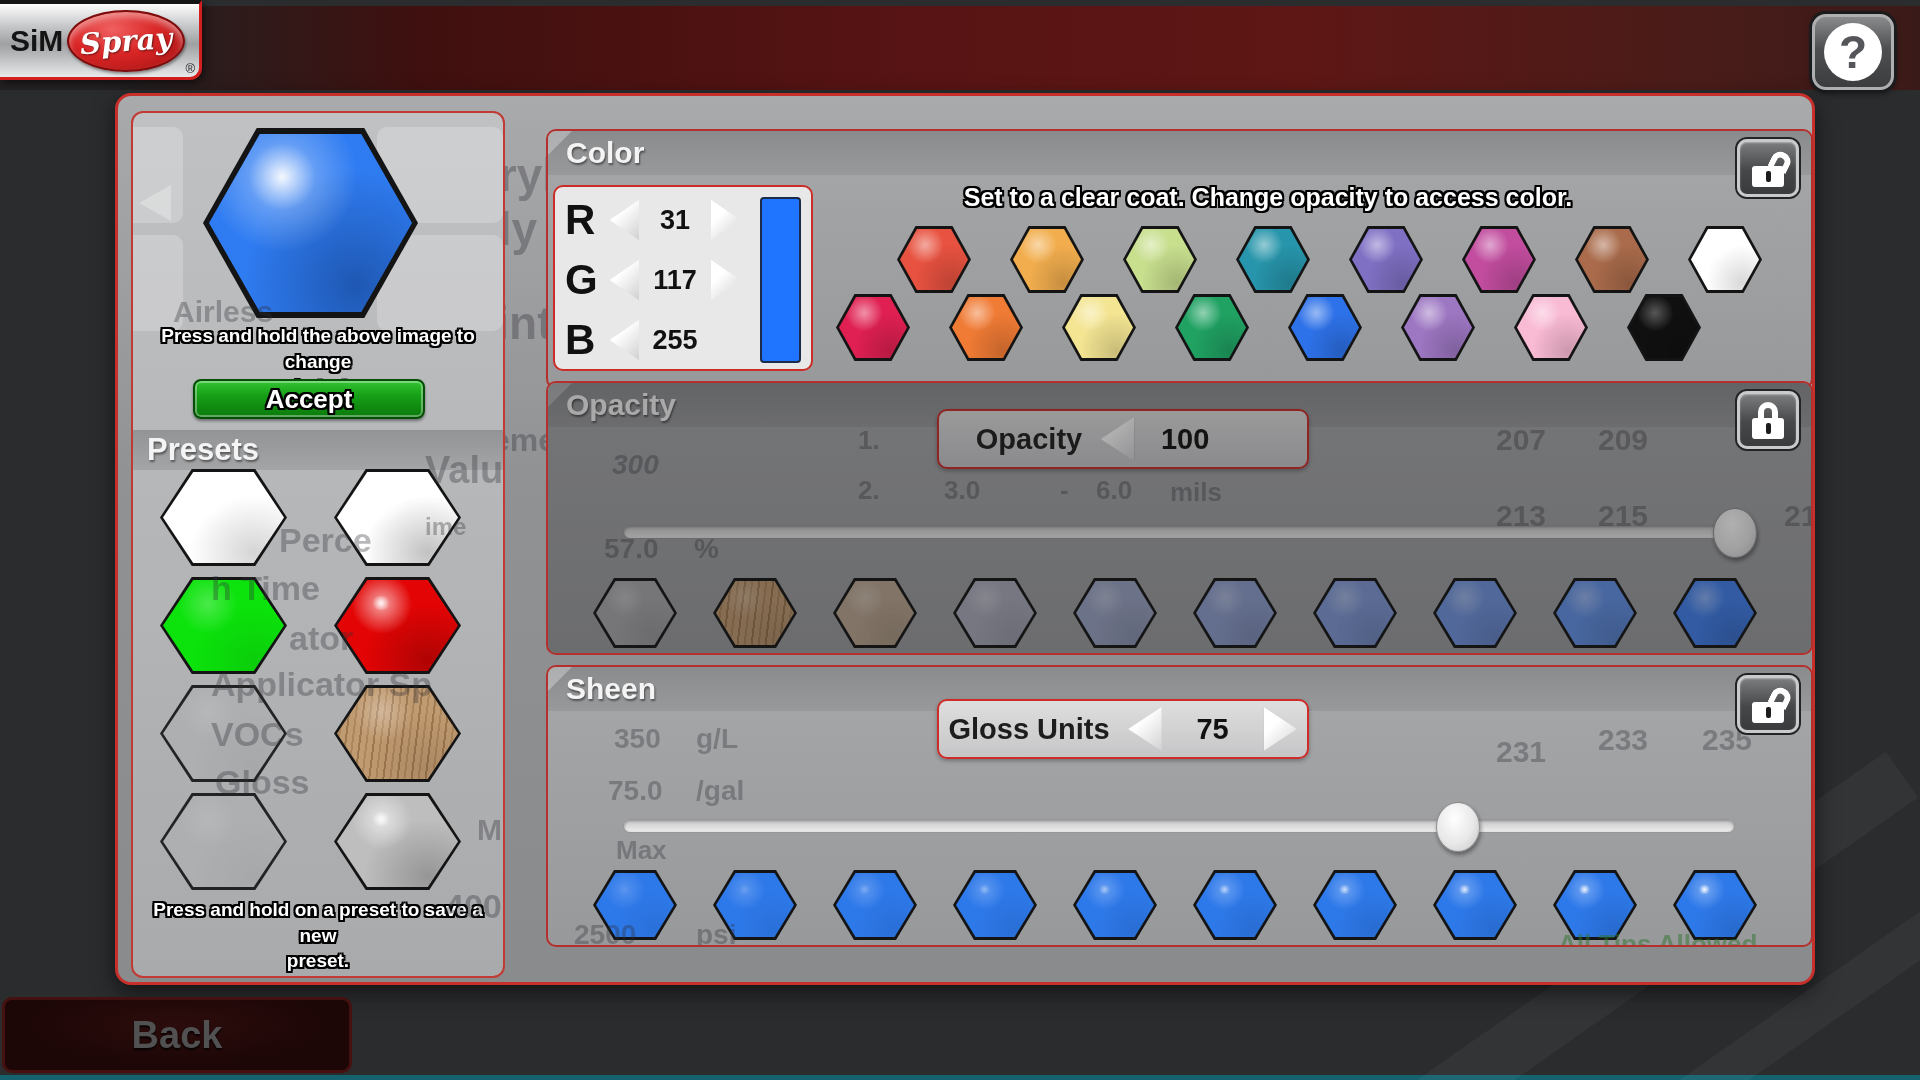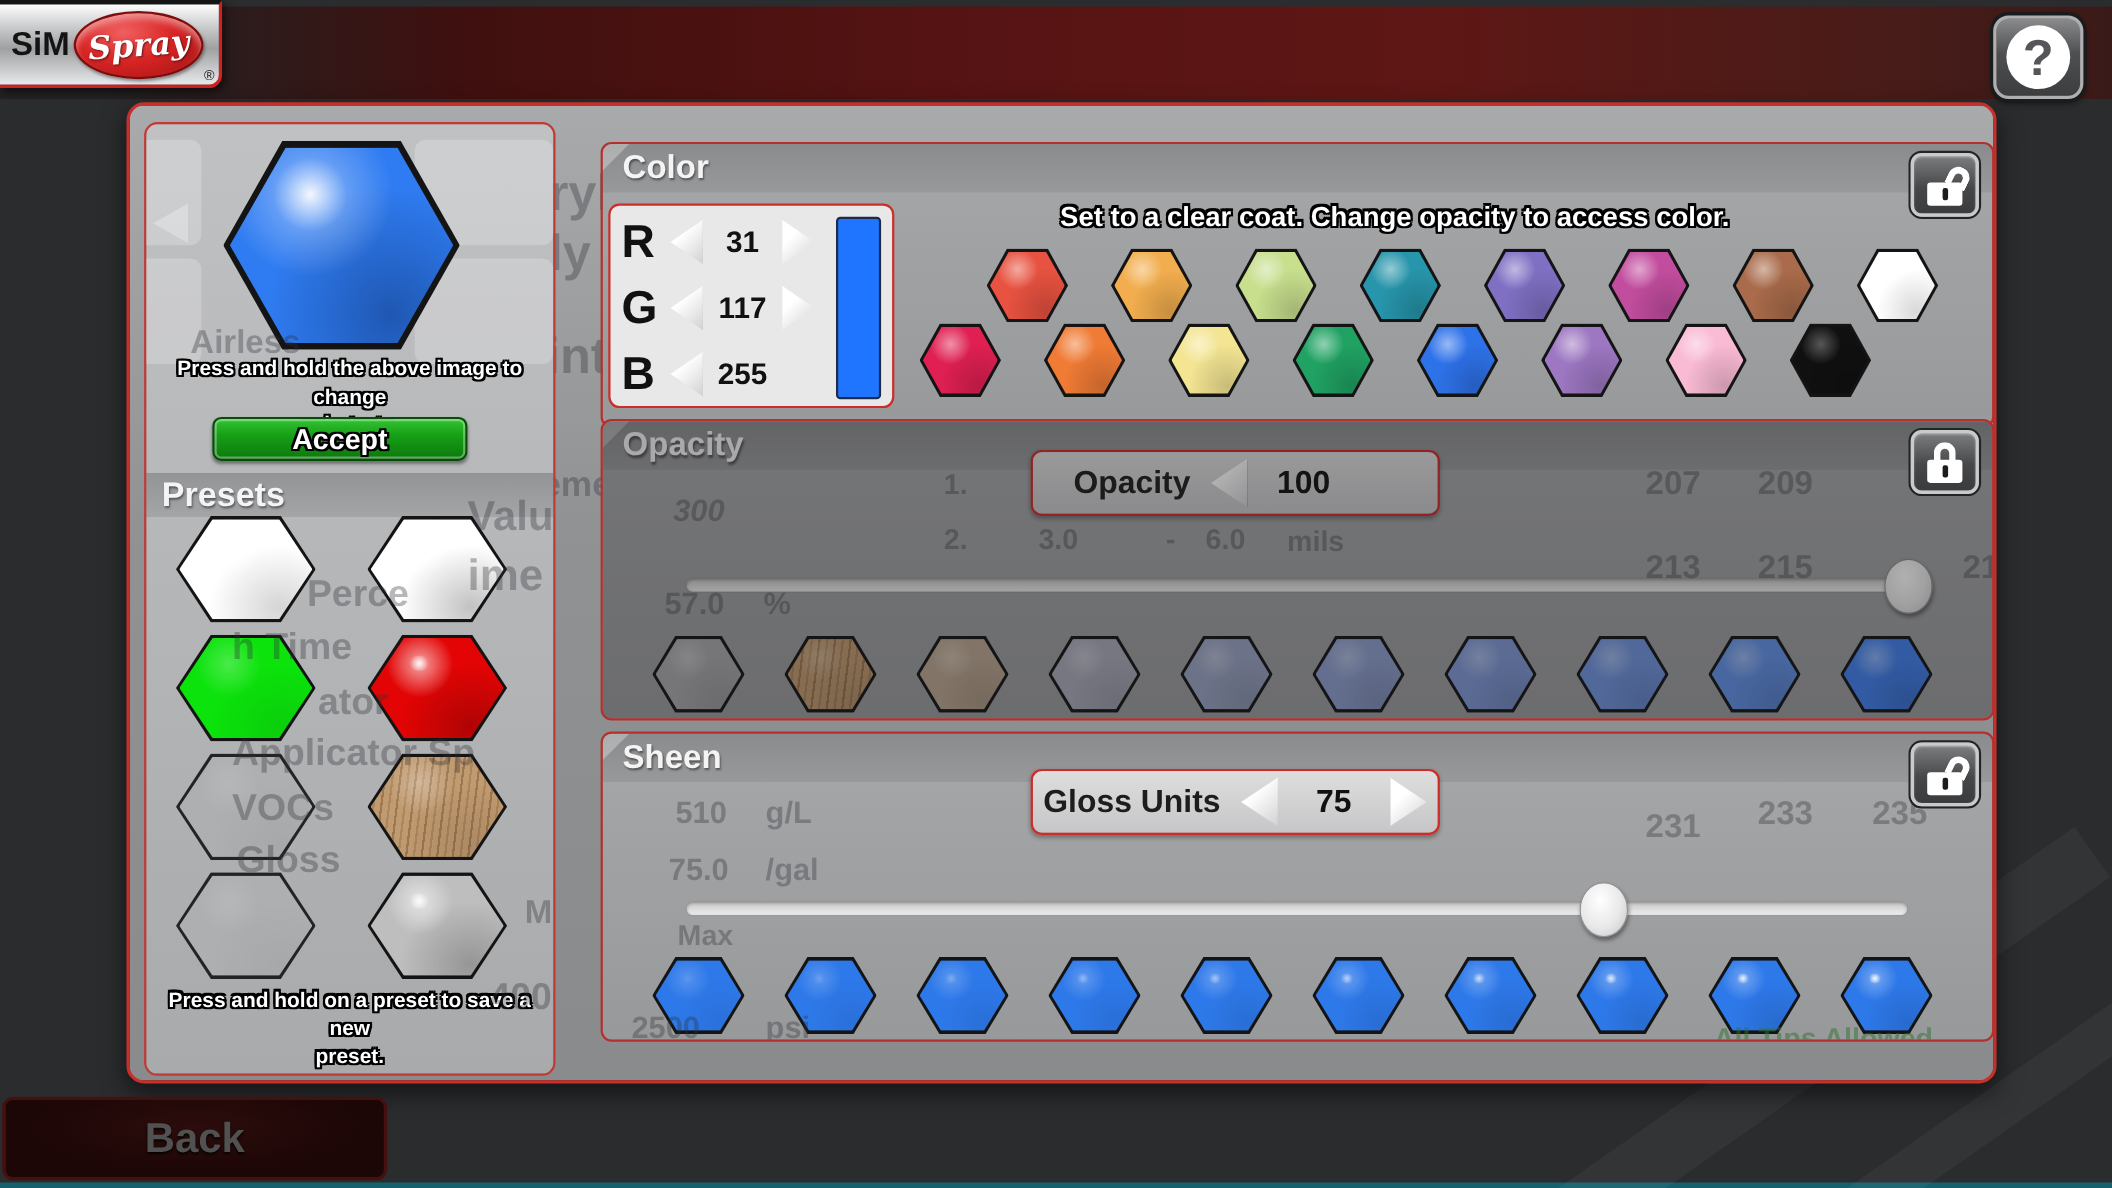--- a/index.html
+++ b/index.html
@@ -171,21 +171,21 @@
         <div class="ghost" style="left: 322px; top: 106px; font-size: 46px;">Poly</div>
         <div class="ghost" style="left: 322px; top: 200px; font-size: 46px;">Paint</div>
         <div class="ghost" style="left: 262px; top: 326px; font-size: 32px;">Measuremen</div>
       </div>
 
     <section class="left-panel">
       <div class="ghost-layer">
           <div class="ghost" style="left: 40px; top: 182px; font-size: 30px;">Airless</div>
           <div class="ghost" style="left: 292px; top: 336px; font-size: 38px;">Value</div>
           <div class="ghost" style="left: 146px; top: 408px; font-size: 34px;">Perce</div>
-          <div class="ghost" style="left: 292px; top: 388px; font-size: 40px;">ime</div>
+          <div class="ghost" style="left: 292px; top: 400px; font-size: 24px;">ime</div>
           <div class="ghost" style="left: 78px; top: 456px; font-size: 34px;">h Time</div>
           <div class="ghost" style="left: 156px; top: 506px; font-size: 34px;">ator</div>
           <div class="ghost" style="left: 78px; top: 552px; font-size: 34px;">Applicator Sp</div>
           <div class="ghost" style="left: 78px; top: 602px; font-size: 34px;">VOCs</div>
           <div class="ghost" style="left: 82px; top: 650px; font-size: 34px;">Gloss</div>
           <div class="ghost" style="left: 344px; top: 700px; font-size: 30px;">Min</div>
           <div class="ghost" style="left: 312px; top: 774px; font-size: 34px;">4000</div>
         </div>
       <div class="ghost-cell gc1"></div>
       <div class="ghost-cell gc2"></div>
@@ -469,21 +469,21 @@
       <button class="lock-btn">
         <span class="padlock">
             <span class="sh"></span>
             <span class="bd"></span>
           </span>
       </button>
     </section>
 
     <section class="panel sheen-sec">
       <div class="ghost-layer">
-          <div class="ghost" style="left: 66px; top: 56px; font-size: 28px;">510</div>
+          <div class="ghost" style="left: 66px; top: 56px; font-size: 28px;">350</div>
           <div class="ghost" style="left: 148px; top: 56px; font-size: 28px;">g/L</div>
           <div class="ghost" style="left: 60px; top: 108px; font-size: 28px;">75.0</div>
           <div class="ghost" style="left: 148px; top: 108px; font-size: 28px;">/gal</div>
           <div class="ghost" style="left: 68px; top: 168px; font-size: 26px;">Max</div>
           <div class="ghost" style="left: 948px; top: 56px; font-size: 30px; margin-top: 12px;">231</div>
           <div class="ghost" style="left: 1050px; top: 56px; font-size: 30px;">233</div>
           <div class="ghost" style="left: 1154px; top: 56px; font-size: 30px;">235</div>
           <div class="ghost" style="left: 26px; top: 252px; font-size: 28px;">2500</div>
           <div class="ghost" style="left: 148px; top: 252px; font-size: 28px;">psi</div>
           <div class="ghost" style="left: 1010px; top: 262px; font-size: 26px; color: rgba(45, 115, 45, 0.5);">All Tips Allowed</div>

